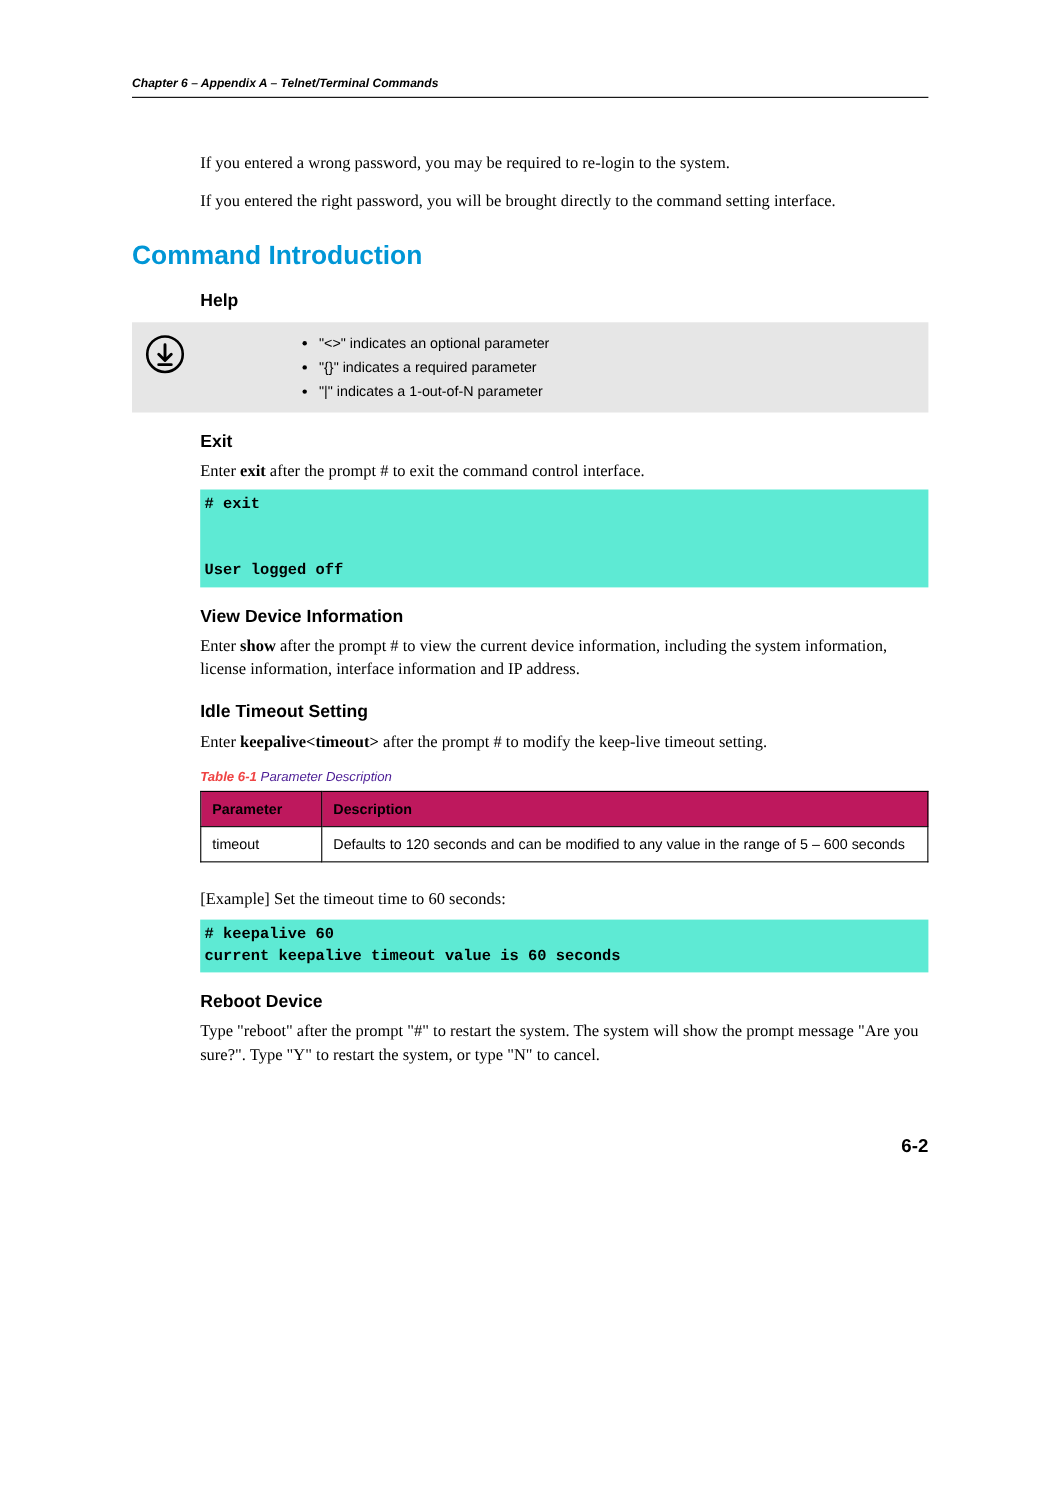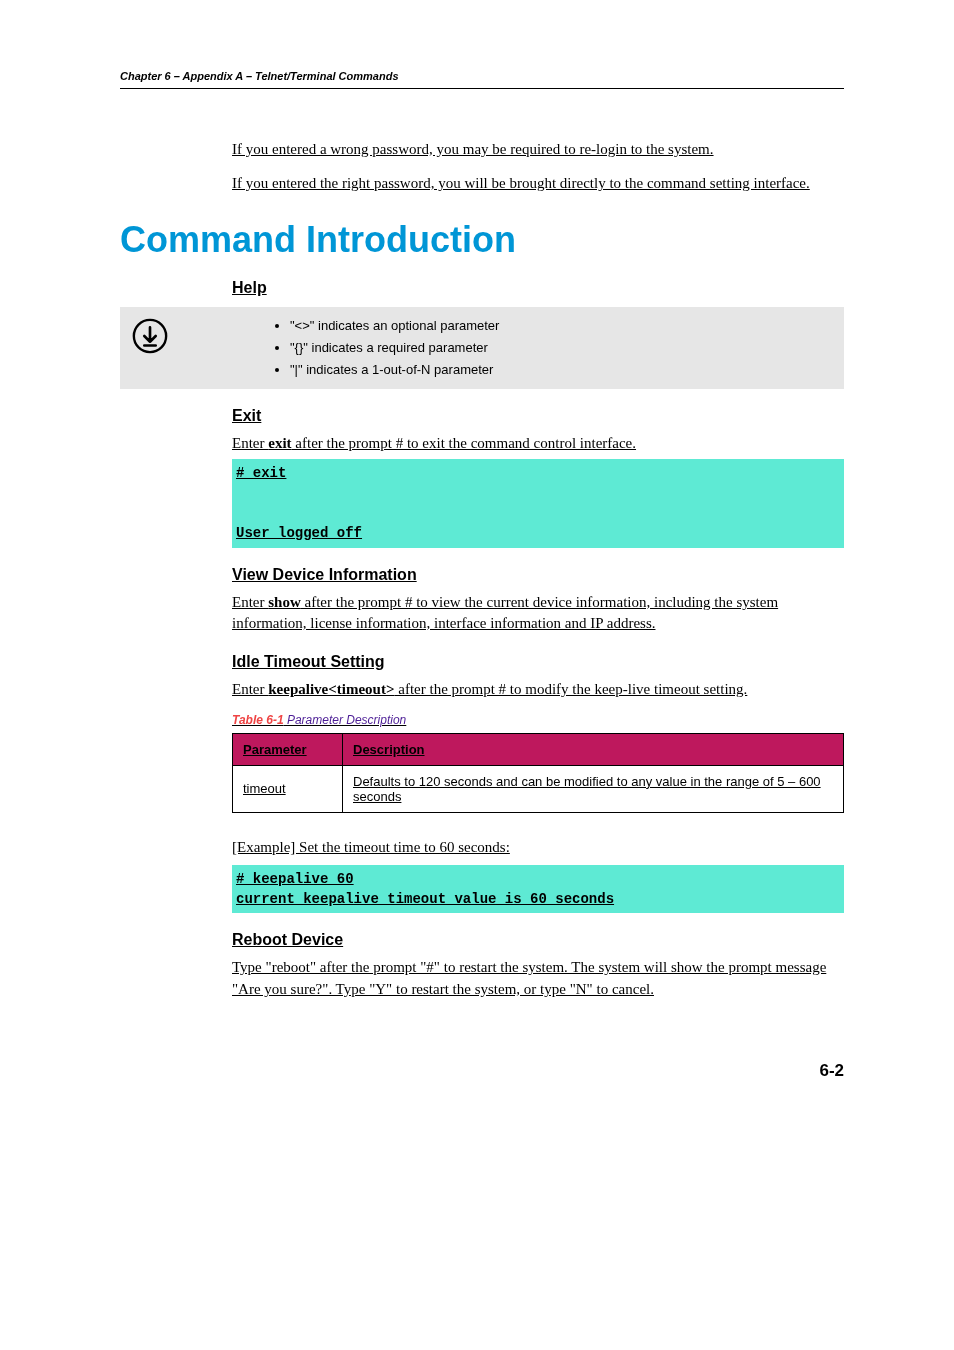--- a/index.html
+++ b/index.html
@@ -14,32 +14,31 @@
   .header-line {
     font-family: Arial, Helvetica, sans-serif;
     font-size: 11px;
     font-weight: bold;
     padding-bottom: 6px;
     border-bottom: 1.5px solid #000;
     margin-bottom: 50px;
     font-style: italic;
   }
   .content-col {
-    margin-left: 112px;
-    text-decoration: underline;
+    margin-left: 62px;
   }
   .body-text {
     font-family: "Palatino Linotype", Palatino, Georgia, serif;
     font-size: 15px;
     line-height: 1.45;
     margin-bottom: 12px;
   }
   h1.section-title {
     font-family: Arial, Helvetica, sans-serif;
-    font-size: 36px;
+    font-size: 24px;
     font-weight: bold;
     color: #0096d6;
     margin-top: 24px;
     margin-bottom: 14px;
   }
   h2.sub-title {
     font-family: Arial, Helvetica, sans-serif;
     font-size: 16px;
     font-weight: bold;
     color: #000;

